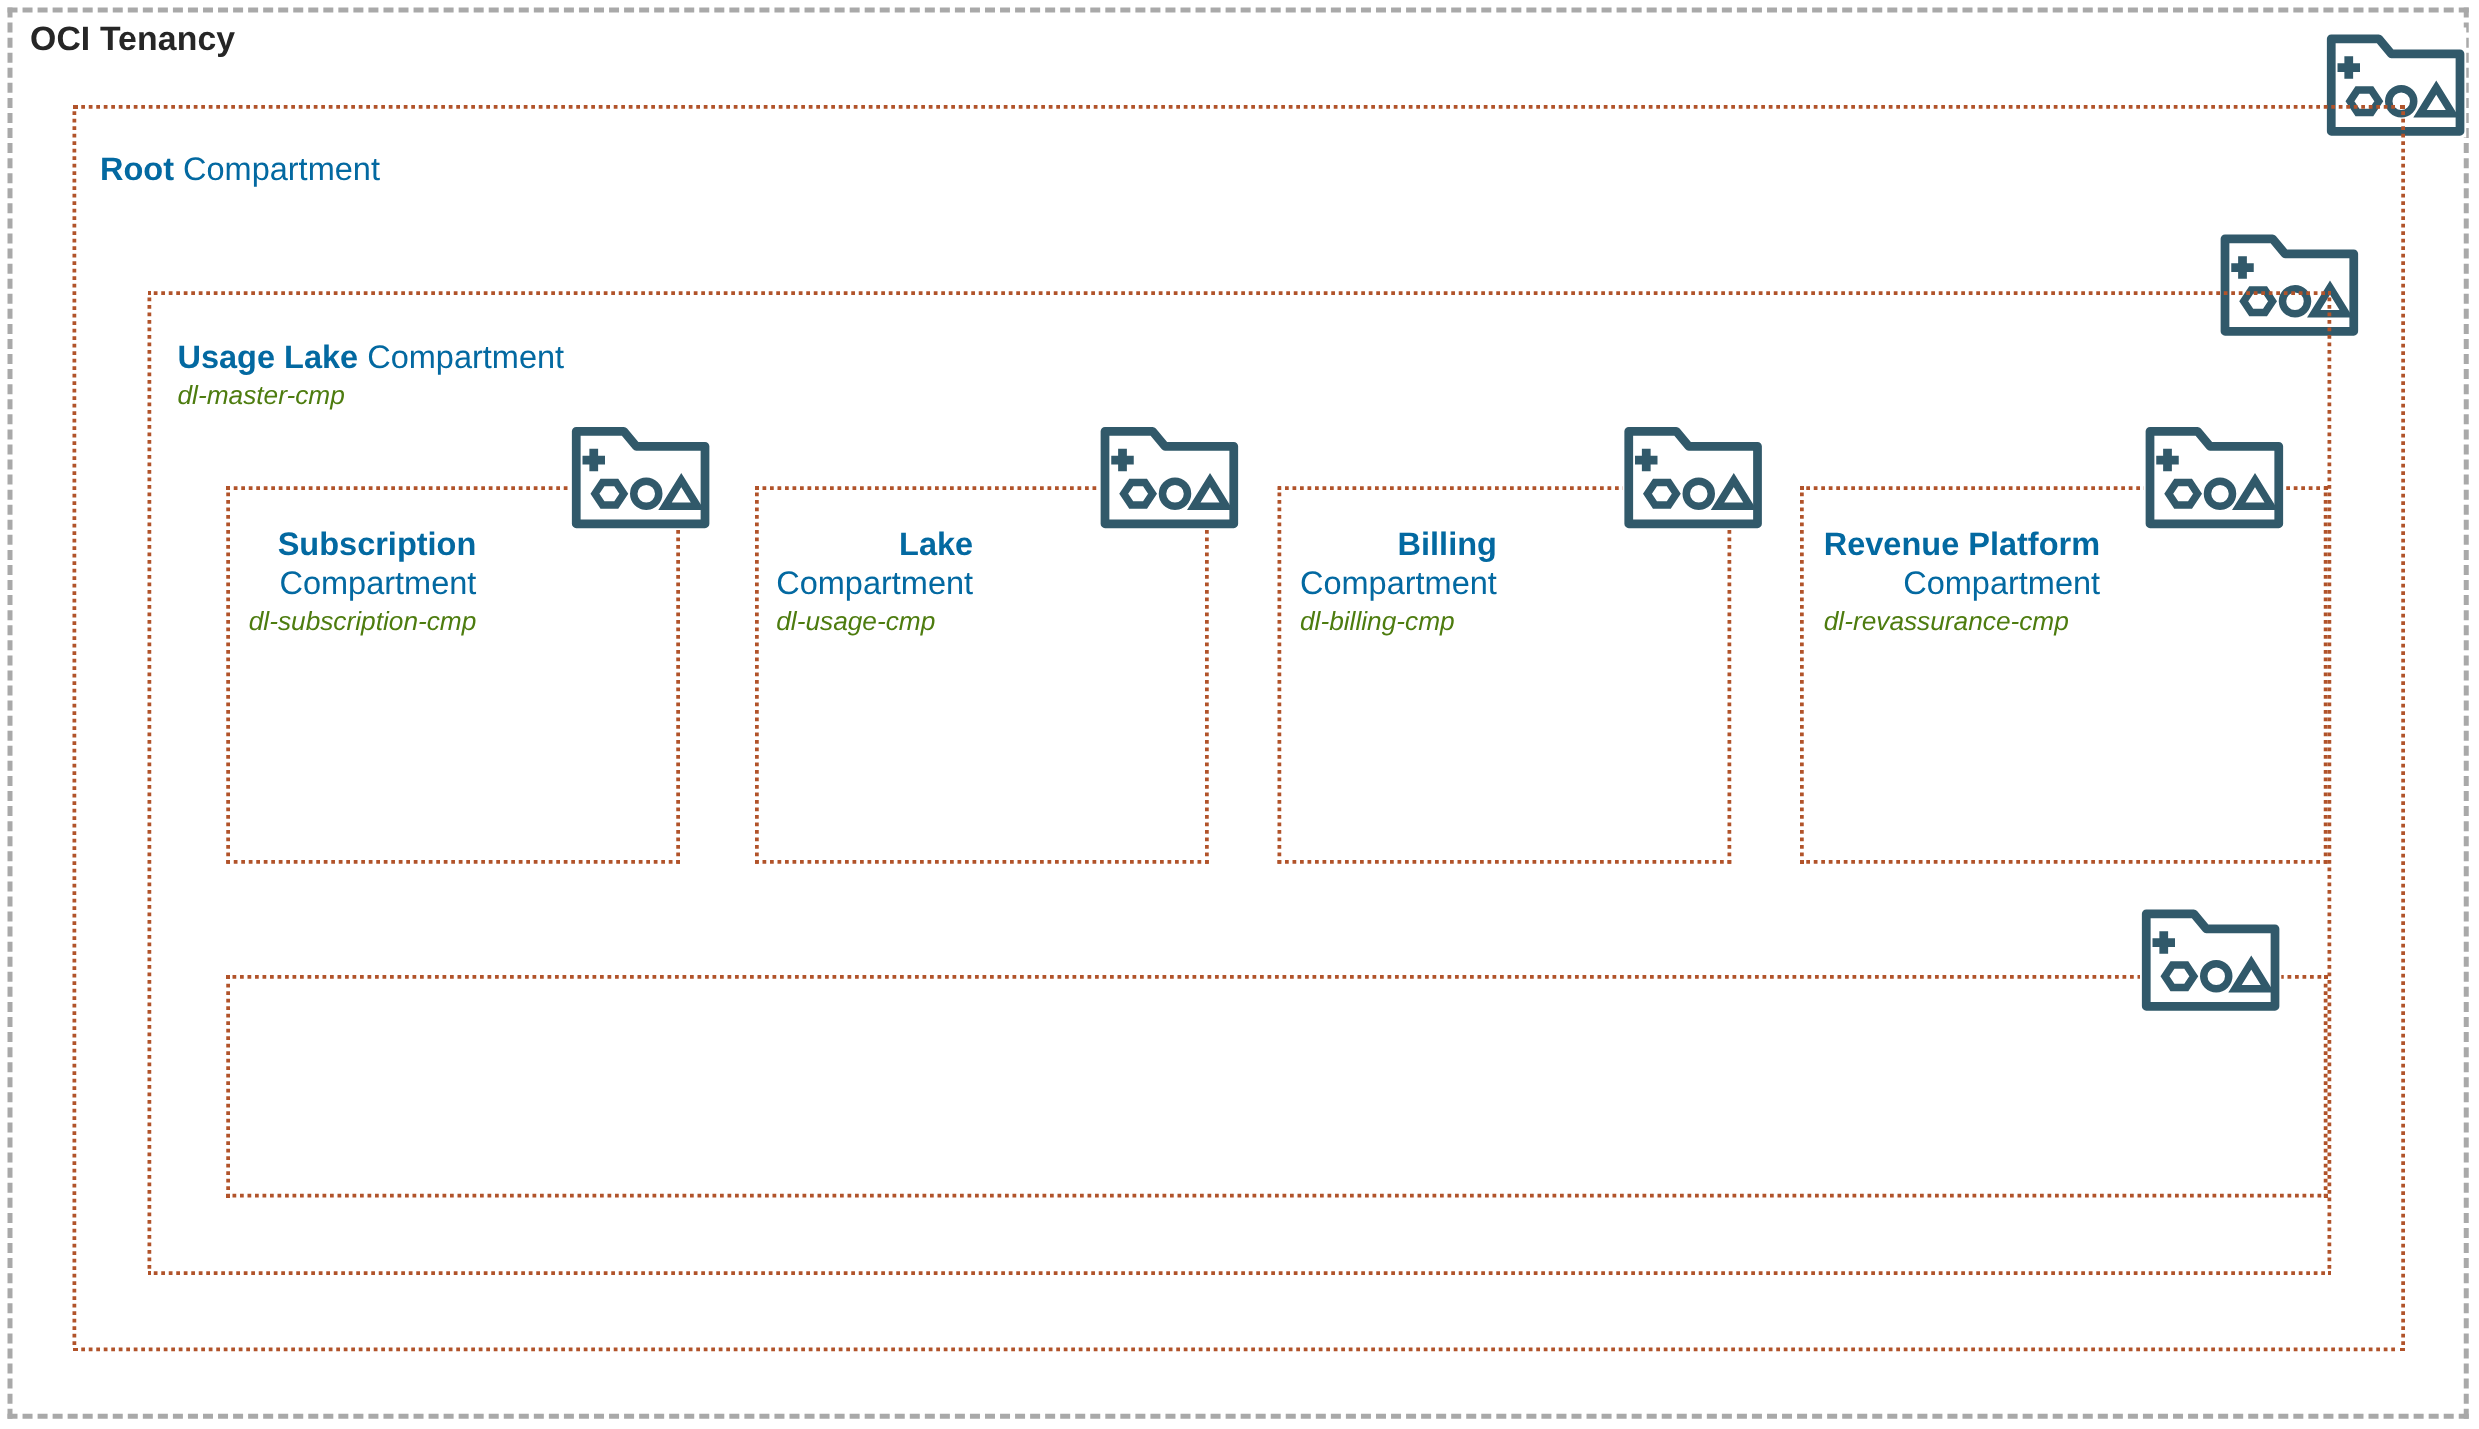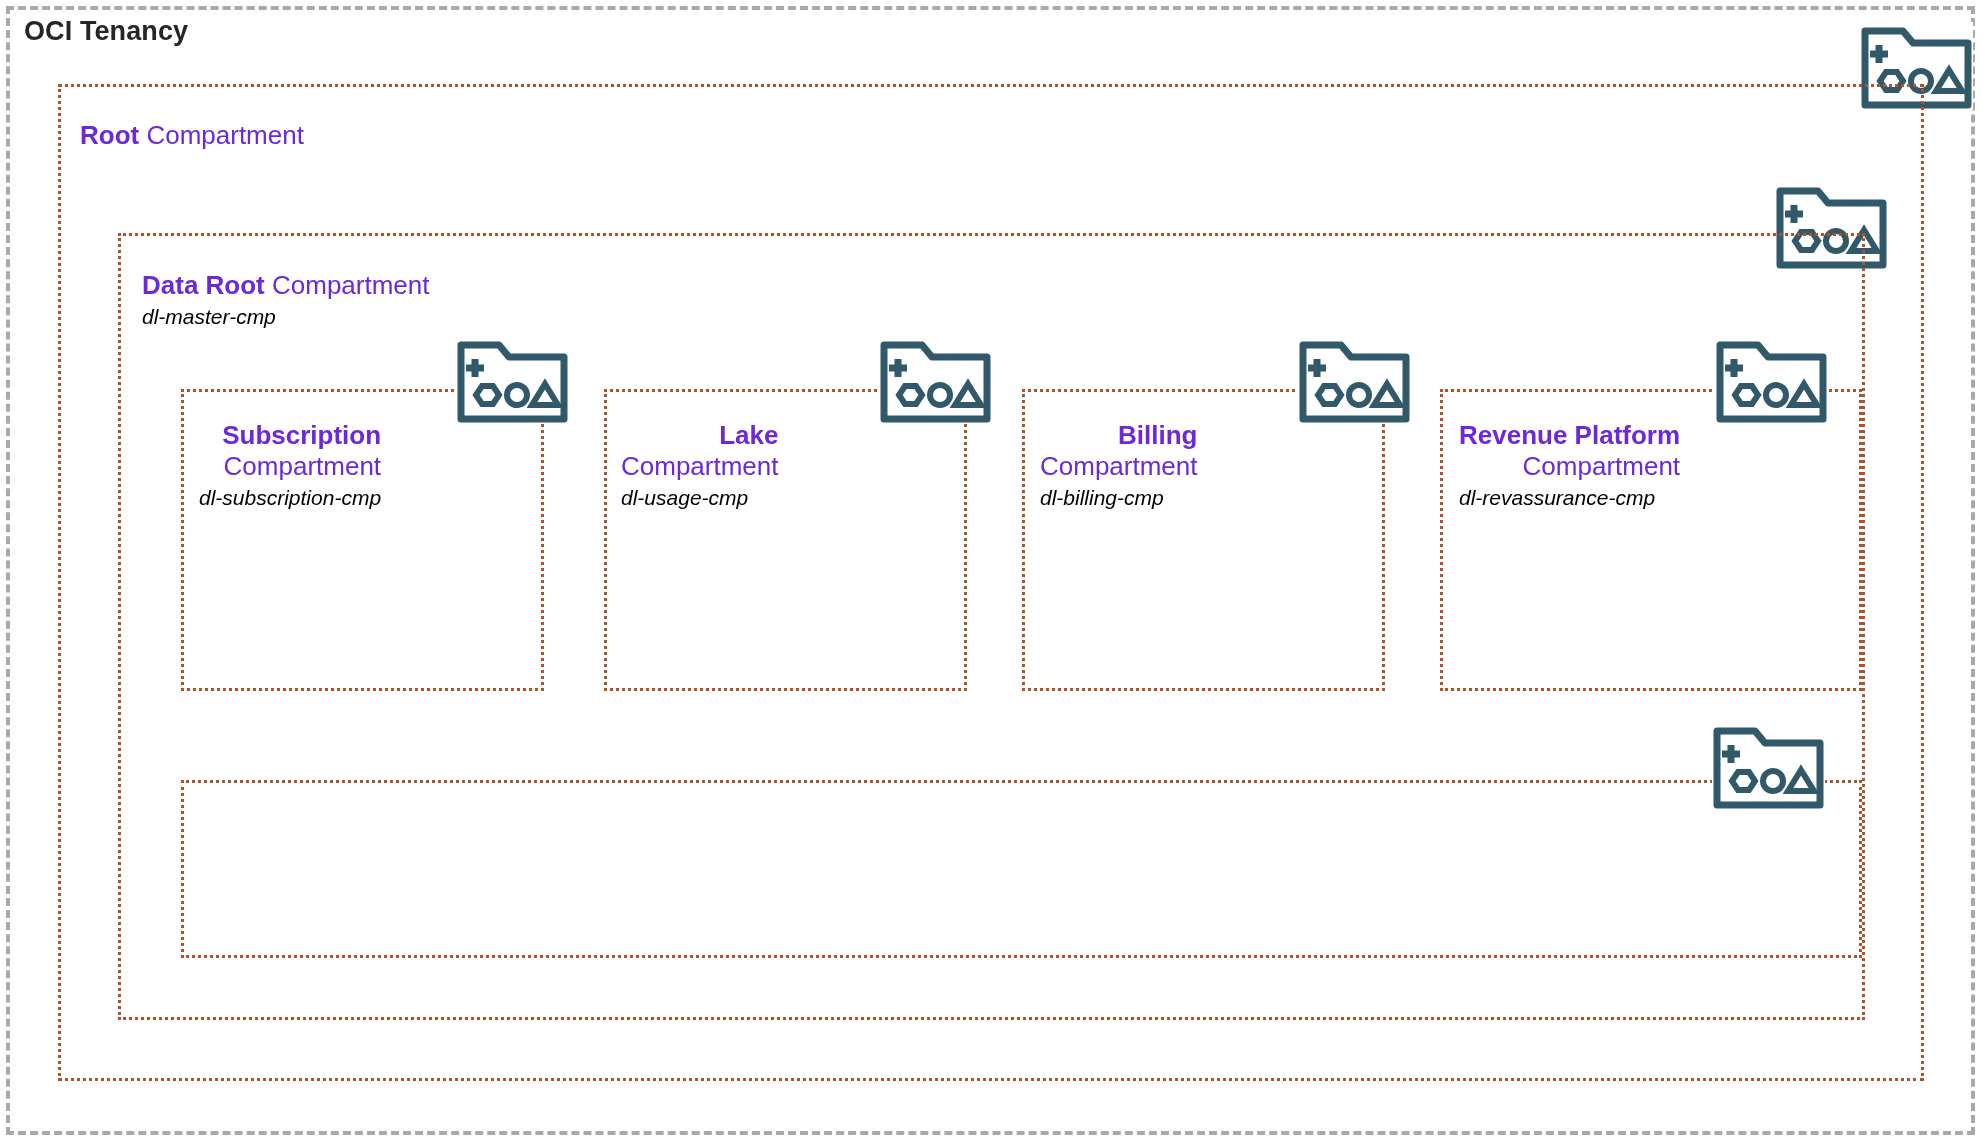--- a/index.html
+++ b/index.html
@@ -24,26 +24,26 @@
   }
 
   
   .cmp{
     position:absolute;box-sizing:border-box;
     border:3px dotted #b1532a;
     background:transparent;
   }
   .cmp-head{position:absolute;white-space:nowrap;}
   .cmp-name{
-    font-size:26px;color:#6d28d9;line-height:1.18;
+    font-size:26px;color:#0369a1;line-height:1.18;
   }
   .cmp-name b{font-weight:bold;}
   .cmp-name .reg{font-weight:normal;}
   .cmp-id{
-    font-size:21px;font-style:italic;color:#000000;line-height:1.2;
+    font-size:21px;font-style:italic;color:#4d7c0f;line-height:1.2;
     margin-top:3px;
   }
   .cmp-name.stacked{line-height:1.2;text-align:right;}
 
   
   .folder-icon{
     position:absolute;width:113px;height:88px;
     background:#ffffff;
   }
   .folder-icon svg{display:block;width:113px;height:88px;}
@@ -79,21 +79,21 @@
       <path d="M19 23 V41 M10 32 H28" stroke="#31596a" stroke-width="7"></path>
       <polygon points="26,50 37,50 43,59 37,68 26,68 20,59" fill="none" stroke="#31596a" stroke-width="6"></polygon>
       <circle cx="61" cy="59" r="10" fill="none" stroke="#31596a" stroke-width="6"></circle>
       <polygon points="89,48 102,69 76,69" fill="none" stroke="#31596a" stroke-width="6" stroke-linejoin="miter"></polygon>
     </svg>
   </div>
 
   <div class="cmp" style="left:118px;top:233px;width:1747px;height:787px;"></div>
   <div class="cmp-head" style="left:142px;top:270px;">
     <div class="cmp-name">
-      <b>Data Root</b><span class="reg"> Compartment</span>
+      <b>Usage Lake</b><span class="reg"> Compartment</span>
     </div>
     <div class="cmp-id">dl-master-cmp</div>
   </div>
 
   <div class="cmp" style="left:181px;top:389px;width:363px;height:302px;"></div>
   <div class="cmp-head" style="left:199px;top:420px;">
     <div class="cmp-name stacked">
       <b>Subscription</b><br>
       <span class="reg">Compartment</span>
     </div>

